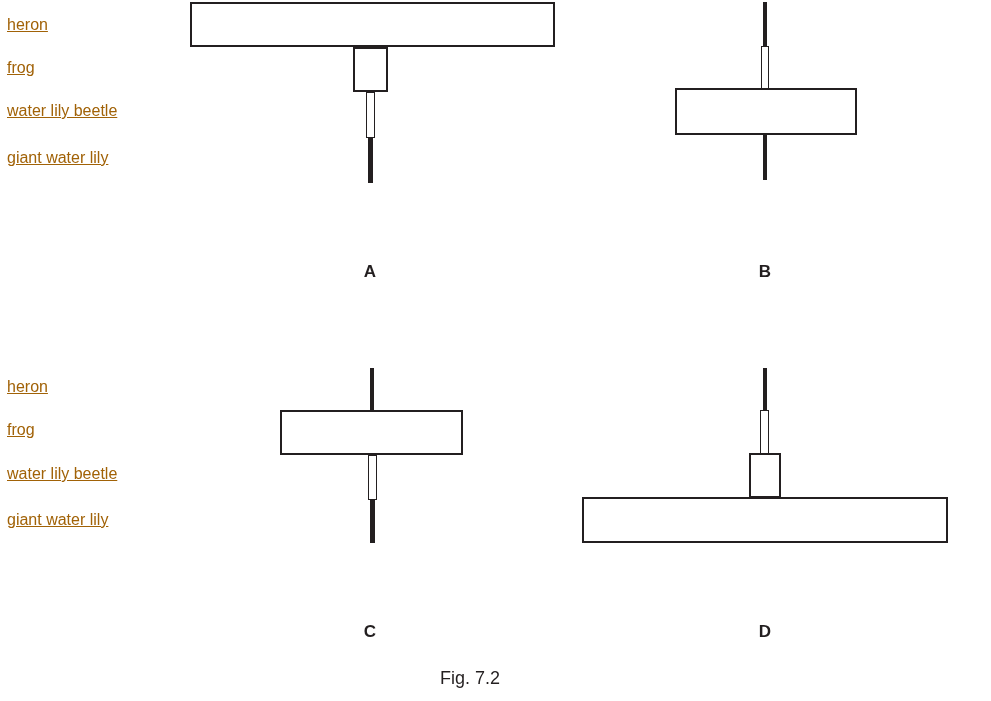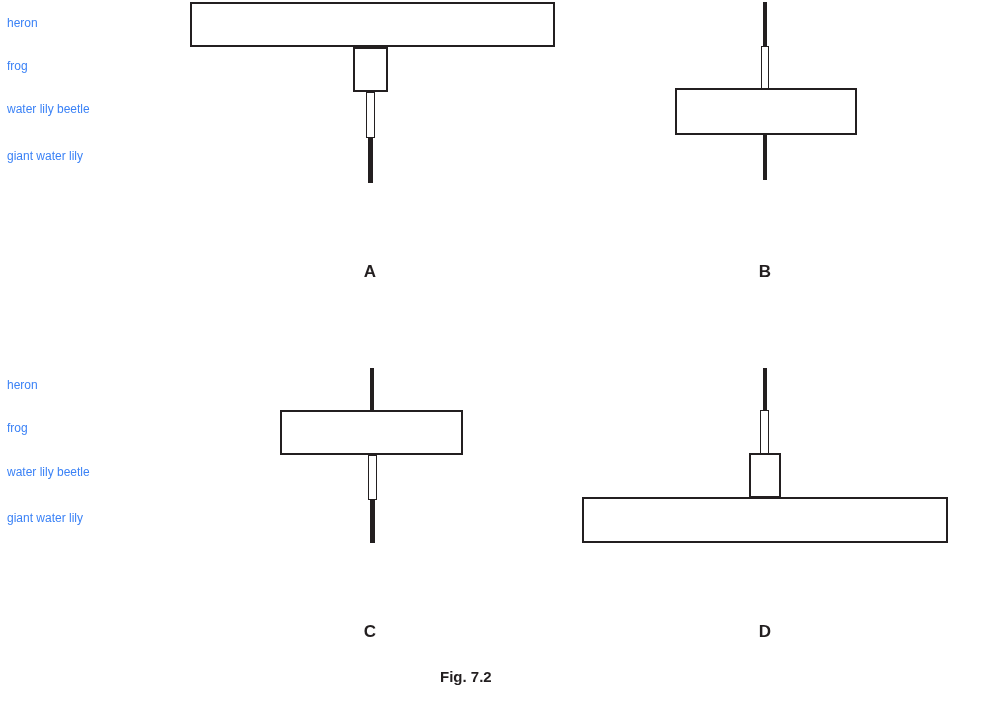--- a/index.html
+++ b/index.html
@@ -18,37 +18,38 @@
   .stage {
     position: absolute;
     left: 0;
     top: 0;
     width: 991px;
     height: 701px;
   }
   .label-col {
     position: absolute;
     left: 7px;
-    font-size: 12px;
+    font-size: 16px;
     line-height: 1;
-    color: #3b82f6;
+    color: #a16207;
     white-space: nowrap;
+    text-decoration: underline;
   }
   .pyramid-letter {
     position: absolute;
     font-size: 17px;
     font-weight: bold;
     color: #231f20;
     text-align: center;
     white-space: nowrap;
   }
   .fig-caption {
     position: absolute;
-    font-size: 15px;
-    font-weight: bold;
+    font-size: 18px;
+    font-weight: normal;
     color: #231f20;
     white-space: nowrap;
   }
   .bar {
     position: absolute;
     box-sizing: border-box;
     background: #ffffff;
     border: 2.2px solid #231f20;
   }
   .bar.hairline { border-width: 1.9px; }

